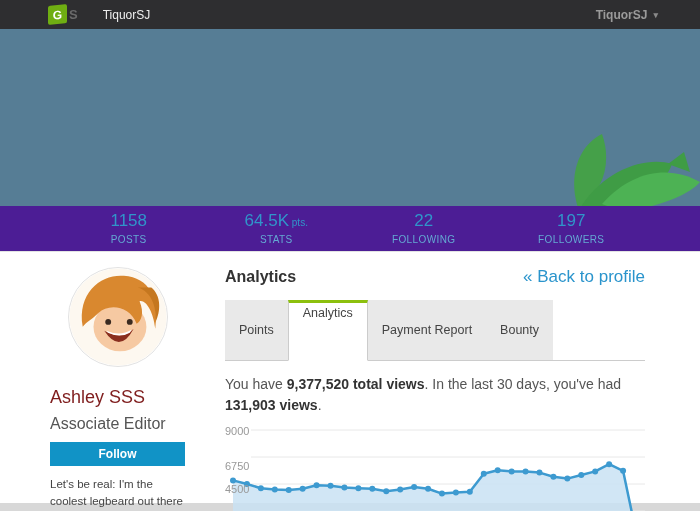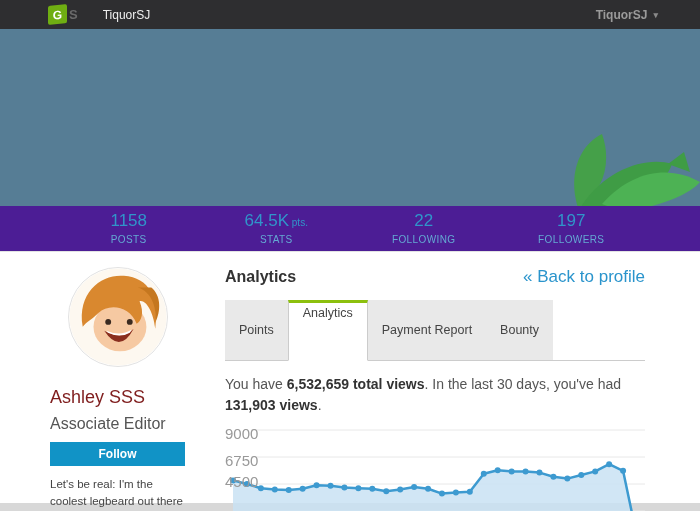--- a/index.html
+++ b/index.html
@@ -58,21 +58,21 @@
   .tabs { display:flex; border-bottom:1px solid #ccc; margin-top:13px; }
   .tab { padding:23px 14px; font-size:12.5px; color:#444; background:#e9e9e9; cursor:pointer; }
   .tab.active { background:#fff; border:1px solid #ccc; border-bottom:1px solid #fff;
                 border-top:3px solid #8cc00d; margin-bottom:-1px; padding-top:3px; }
 
   .summary { margin-top:13px; font-size:14px; color:#555; line-height:1.5; max-width:410px; }
   .summary b { color:#333; }
 
   .chart-wrap { position:relative; margin-top:12px; width:420px; height:112px; }
   .chart-wrap svg { position:absolute; left:0; top:0; }
-  .y-tick { position:absolute; left:0; width:24px; text-align:right; font-size:15px; color:#999; }
+  .y-tick { position:absolute; left:0; width:24px; text-align:right; font-size:11px; color:#999; }
   .x-labels { display:flex; justify-content:space-between; width:420px; margin-top:2px;
               font-size:9px; color:#555; }
   .x-labels span { flex:none; }
 </style>
 </head>
 <body>
 
 <div class="page">
 
   <div class="topbar">
@@ -148,21 +148,21 @@
         <a class="back-link">« Back to profile</a>
       </div>
 
       <div class="tabs">
         <div class="tab">Points</div>
         <div class="tab active">Analytics</div>
         <div class="tab">Payment Report</div>
         <div class="tab">Bounty</div>
       </div>
 
-      <div class="summary"><span>You have </span><b>6,532,659 total views</b><span>. In the last 30 days, you've had </span><b>131,903 views</b><span>.</span></div>
+      <div class="summary"><span>You have </span><b>9,377,520 total views</b><span>. In the last 30 days, you've had </span><b>131,903 views</b><span>.</span></div>
 
       <div class="chart-wrap">
         <svg id="chart-svg" width="420" height="112" viewBox="0 0 420 112">
             <line x1="26" x2="420" y1="2" y2="2" stroke="#e8e8e8" stroke-width="1"></line>
             <line x1="26" x2="420" y1="29" y2="29" stroke="#e8e8e8" stroke-width="1"></line>
             <line x1="26" x2="420" y1="56" y2="56" stroke="#e8e8e8" stroke-width="1"></line>
             <line x1="26" x2="420" y1="83" y2="83" stroke="#e8e8e8" stroke-width="1"></line>
             <line x1="26" x2="420" y1="110" y2="110" stroke="#e8e8e8" stroke-width="1"></line>
             <polygon points="8,52.4 21.93103448275862,56 35.86206896551724,60.199999999999996 49.793103448275865,61.4 63.724137931034484,62 77.65517241379311,60.800000000000004 91.58620689655173,57.2 105.51724137931035,57.8 119.44827586206897,59.6 133.3793103448276,60.199999999999996 147.31034482758622,60.800000000000004 161.24137931034483,63.199999999999996 175.17241379310346,61.4 189.10344827586206,59 203.0344827586207,60.800000000000004 216.9655172413793,65.6 230.89655172413794,64.4 244.82758620689654,63.800000000000004 258.7586206896552,45.8 272.6896551724138,42.2 286.62068965517244,43.39999999999999 300.55172413793105,43.39999999999999 314.48275862068965,44.60000000000001 328.41379310344826,48.800000000000004 342.3448275862069,50.599999999999994 356.2758620689655,46.99999999999999 370.2068965517241,43.39999999999999 384.13793103448273,36.2 398.0689655172414,42.8 412,108.8 412,110 8,110" fill="#c9e2f3" fill-opacity="0.85"></polygon>
             <polyline points="8,52.4 21.93103448275862,56 35.86206896551724,60.199999999999996 49.793103448275865,61.4 63.724137931034484,62 77.65517241379311,60.800000000000004 91.58620689655173,57.2 105.51724137931035,57.8 119.44827586206897,59.6 133.3793103448276,60.199999999999996 147.31034482758622,60.800000000000004 161.24137931034483,63.199999999999996 175.17241379310346,61.4 189.10344827586206,59 203.0344827586207,60.800000000000004 216.9655172413793,65.6 230.89655172413794,64.4 244.82758620689654,63.800000000000004 258.7586206896552,45.8 272.6896551724138,42.2 286.62068965517244,43.39999999999999 300.55172413793105,43.39999999999999 314.48275862068965,44.60000000000001 328.41379310344826,48.800000000000004 342.3448275862069,50.599999999999994 356.2758620689655,46.99999999999999 370.2068965517241,43.39999999999999 384.13793103448273,36.2 398.0689655172414,42.8 412,108.8" fill="none" stroke="#3d9ad0" stroke-width="2.5" stroke-linejoin="round"></polyline>
@@ -192,22 +192,22 @@
             <circle cx="328.41379310344826" cy="48.800000000000004" r="3" fill="#3d9ad0"></circle>
             <circle cx="342.3448275862069" cy="50.599999999999994" r="3" fill="#3d9ad0"></circle>
             <circle cx="356.2758620689655" cy="46.99999999999999" r="3" fill="#3d9ad0"></circle>
             <circle cx="370.2068965517241" cy="43.39999999999999" r="3" fill="#3d9ad0"></circle>
             <circle cx="384.13793103448273" cy="36.2" r="3" fill="#3d9ad0"></circle>
             <circle cx="398.0689655172414" cy="42.8" r="3" fill="#3d9ad0"></circle>
             <circle cx="412" cy="108.8" r="3" fill="#3d9ad0"></circle>
           </svg>
         <div id="y-ticks">
             <span class="y-tick" style="top: -3px;">9000</span>
-            <span class="y-tick" style="top: 24px;">6750</span>
-            <span class="y-tick" style="top: 45px;">4500</span>
+            <span class="y-tick" style="top: 32px;">6750</span>
+            <span class="y-tick" style="top: 55px;">4500</span>
             <span class="y-tick" style="top: 86px;">2250</span>
           </div>
       </div>
       <div class="x-labels" id="x-labels">
           <span>25</span>
           <span>26</span>
           <span>27</span>
           <span>28</span>
           <span>29</span>
           <span>30</span>

